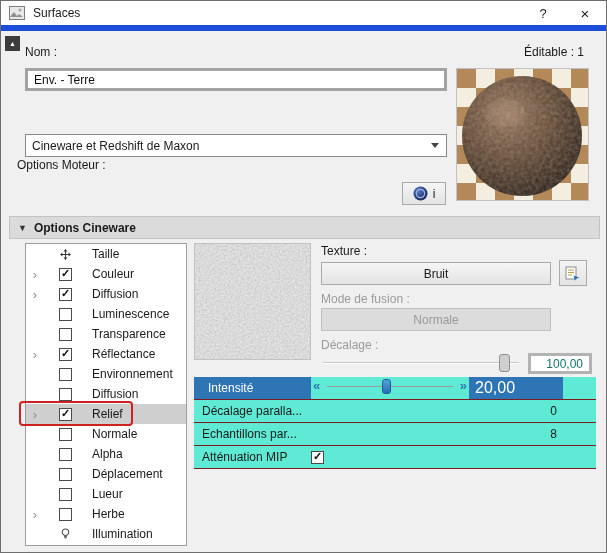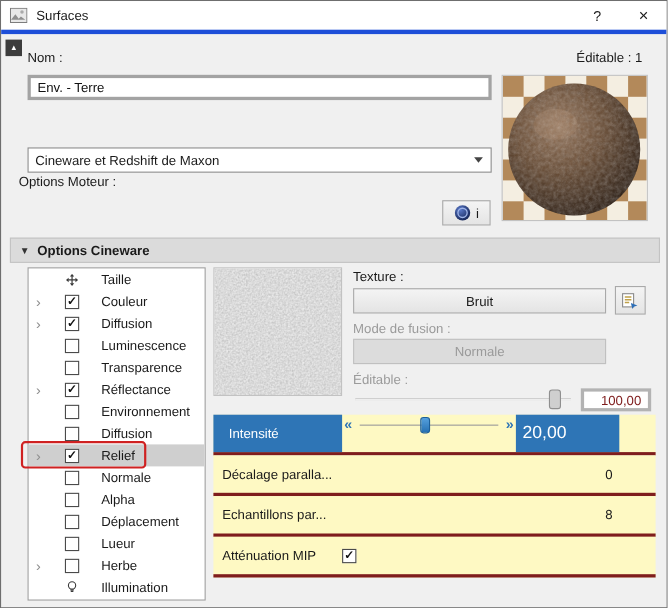--- a/index.html
+++ b/index.html
@@ -2,21 +2,21 @@
 <html style="--accent: #2e75b6; --annotation: #cf2121;"><head>
 <meta charset="utf-8">
 <style>
   * { box-sizing: border-box; margin: 0; padding: 0; }
   html,body { width:607px; height:553px; }
   body { font-family:"Liberation Sans", sans-serif; font-size:12px; color:#1a1a1a; background:#fff; }
 
   #window { position:relative; width:607px; height:553px; background:#f0f0f0; border:1px solid #6e6e6e; overflow:hidden; }
 
   
-  .titlebar { position:absolute; top:0; left:0; right:0; height:30px; background:#ffffff; display:flex; align-items:center; padding-left:8px; border-bottom:4px solid #1d4ed8; }
+  .titlebar { position:absolute; top:0; left:0; right:0; height:30px; background:#ffffff; display:flex; align-items:center; padding-left:8px; border-bottom:6px solid #1d4ed8; }
   .titlebar .title { margin-left:8px; }
   .tb-spacer { flex:1; }
   .tb-btn { width:42px; height:30px; display:flex; align-items:center; justify-content:center; cursor:default; }
   .tb-btn.close { font-size:15px; }
   .tb-btn.help { font-size:13px; }
 
   .abs { position:absolute; }
 
   .pin-btn { left:4px; top:35px; width:15px; height:15px; background:#3c3c3c; color:#fff; font-size:7px; display:flex; align-items:center; justify-content:center; }
 
@@ -45,21 +45,21 @@
   .checkbox { width:13px; height:13px; min-width:13px; border:1px solid #4a4a4a; background:#fff; display:inline-flex; align-items:center; justify-content:center; font-size:11px; color:#111; }
   .checkbox.checked::after { content:"✓"; font-weight:bold; margin-top:-1px; }
   .tree-icon { width:13px; height:13px; display:inline-flex; align-items:center; justify-content:center; }
   .tree-label { white-space:nowrap; }
 
   
   .preview-box { border:1px solid #c2c2c2; overflow:hidden; line-height:0; }
 
   
   .prop-table { left:193px; top:376px; width:402px; }
-  .prop-row { display:flex; height:37px; background:#fef9c3; border-bottom:3px solid #7f1d1d; align-items:stretch; }
+  .prop-row { display:flex; height:23px; background:#5eead4; border-bottom:1px solid #7f1d1d; align-items:stretch; }
   .c-label { width:117px; display:flex; align-items:center; padding-left:8px; white-space:nowrap; overflow:hidden; }
   .c-label.sel { background:var(--accent); color:#fff; padding-left:14px; }
   .c-mid { width:158px; position:relative; display:flex; align-items:center; }
   .c-value { width:94px; display:flex; align-items:center; padding:0 6px; }
   .c-value.sel { background:var(--accent); }
   .c-value.right { justify-content:flex-end; }
   .c-rest { flex:1; }
   .scrub { position:absolute; top:1px; color:var(--accent); font-weight:bold; font-size:13px; }
   .scrub.l { left:2px; } .scrub.r { right:2px; }
   .mini-track { position:absolute; left:16px; right:16px; top:9px; height:1px; background:#9a9a9a; }
@@ -285,26 +285,26 @@
           <rect x="1" y="2" width="10" height="12" fill="#fff" stroke="#8a8a8a"></rect>
           <path d="M3 5h6M3 7.5h6M3 10h4" stroke="#bfa14a" stroke-width="1.2"></path>
           <path d="M8.5 10.5l6 2.3-3.4 1-1.2 2z" fill="#2d6fb8"></path>
         </svg>
     </span>
   </div>
 
   <div class="abs lbl dim" style="left:320px;top:291px;">Mode de fusion :</div>
   <div class="abs btn disabled" style="left:320px;top:307px;width:230px;height:23px;">Normale</div>
 
-  <div class="abs lbl dim" style="left:320px;top:337px;">Éditable :</div>
+  <div class="abs lbl dim" style="left:320px;top:337px;">Décalage :</div>
   <div class="abs dslider">
     <div class="dtrack"></div>
     <div class="dhandle"></div>
   </div>
-  <input class="abs textbox" style="left: 527px; top: 352px; width: 64px; height: 21px; text-align: right; border-color: rgb(179, 179, 179); color: #7f1d1d;" value="100,00">
+  <input class="abs textbox" style="left: 527px; top: 352px; width: 64px; height: 21px; text-align: right; border-color: rgb(179, 179, 179); color: #0f766e;" value="100,00">
 
   <div class="abs prop-table">
 
     <div class="prop-row">
       <div class="c-label sel">Intensité</div>
       <div class="c-mid">
         <span class="scrub l">«</span>
         <div class="mini-track"></div>
         <div class="mini-handle"></div>
         <span class="scrub r">»</span>

